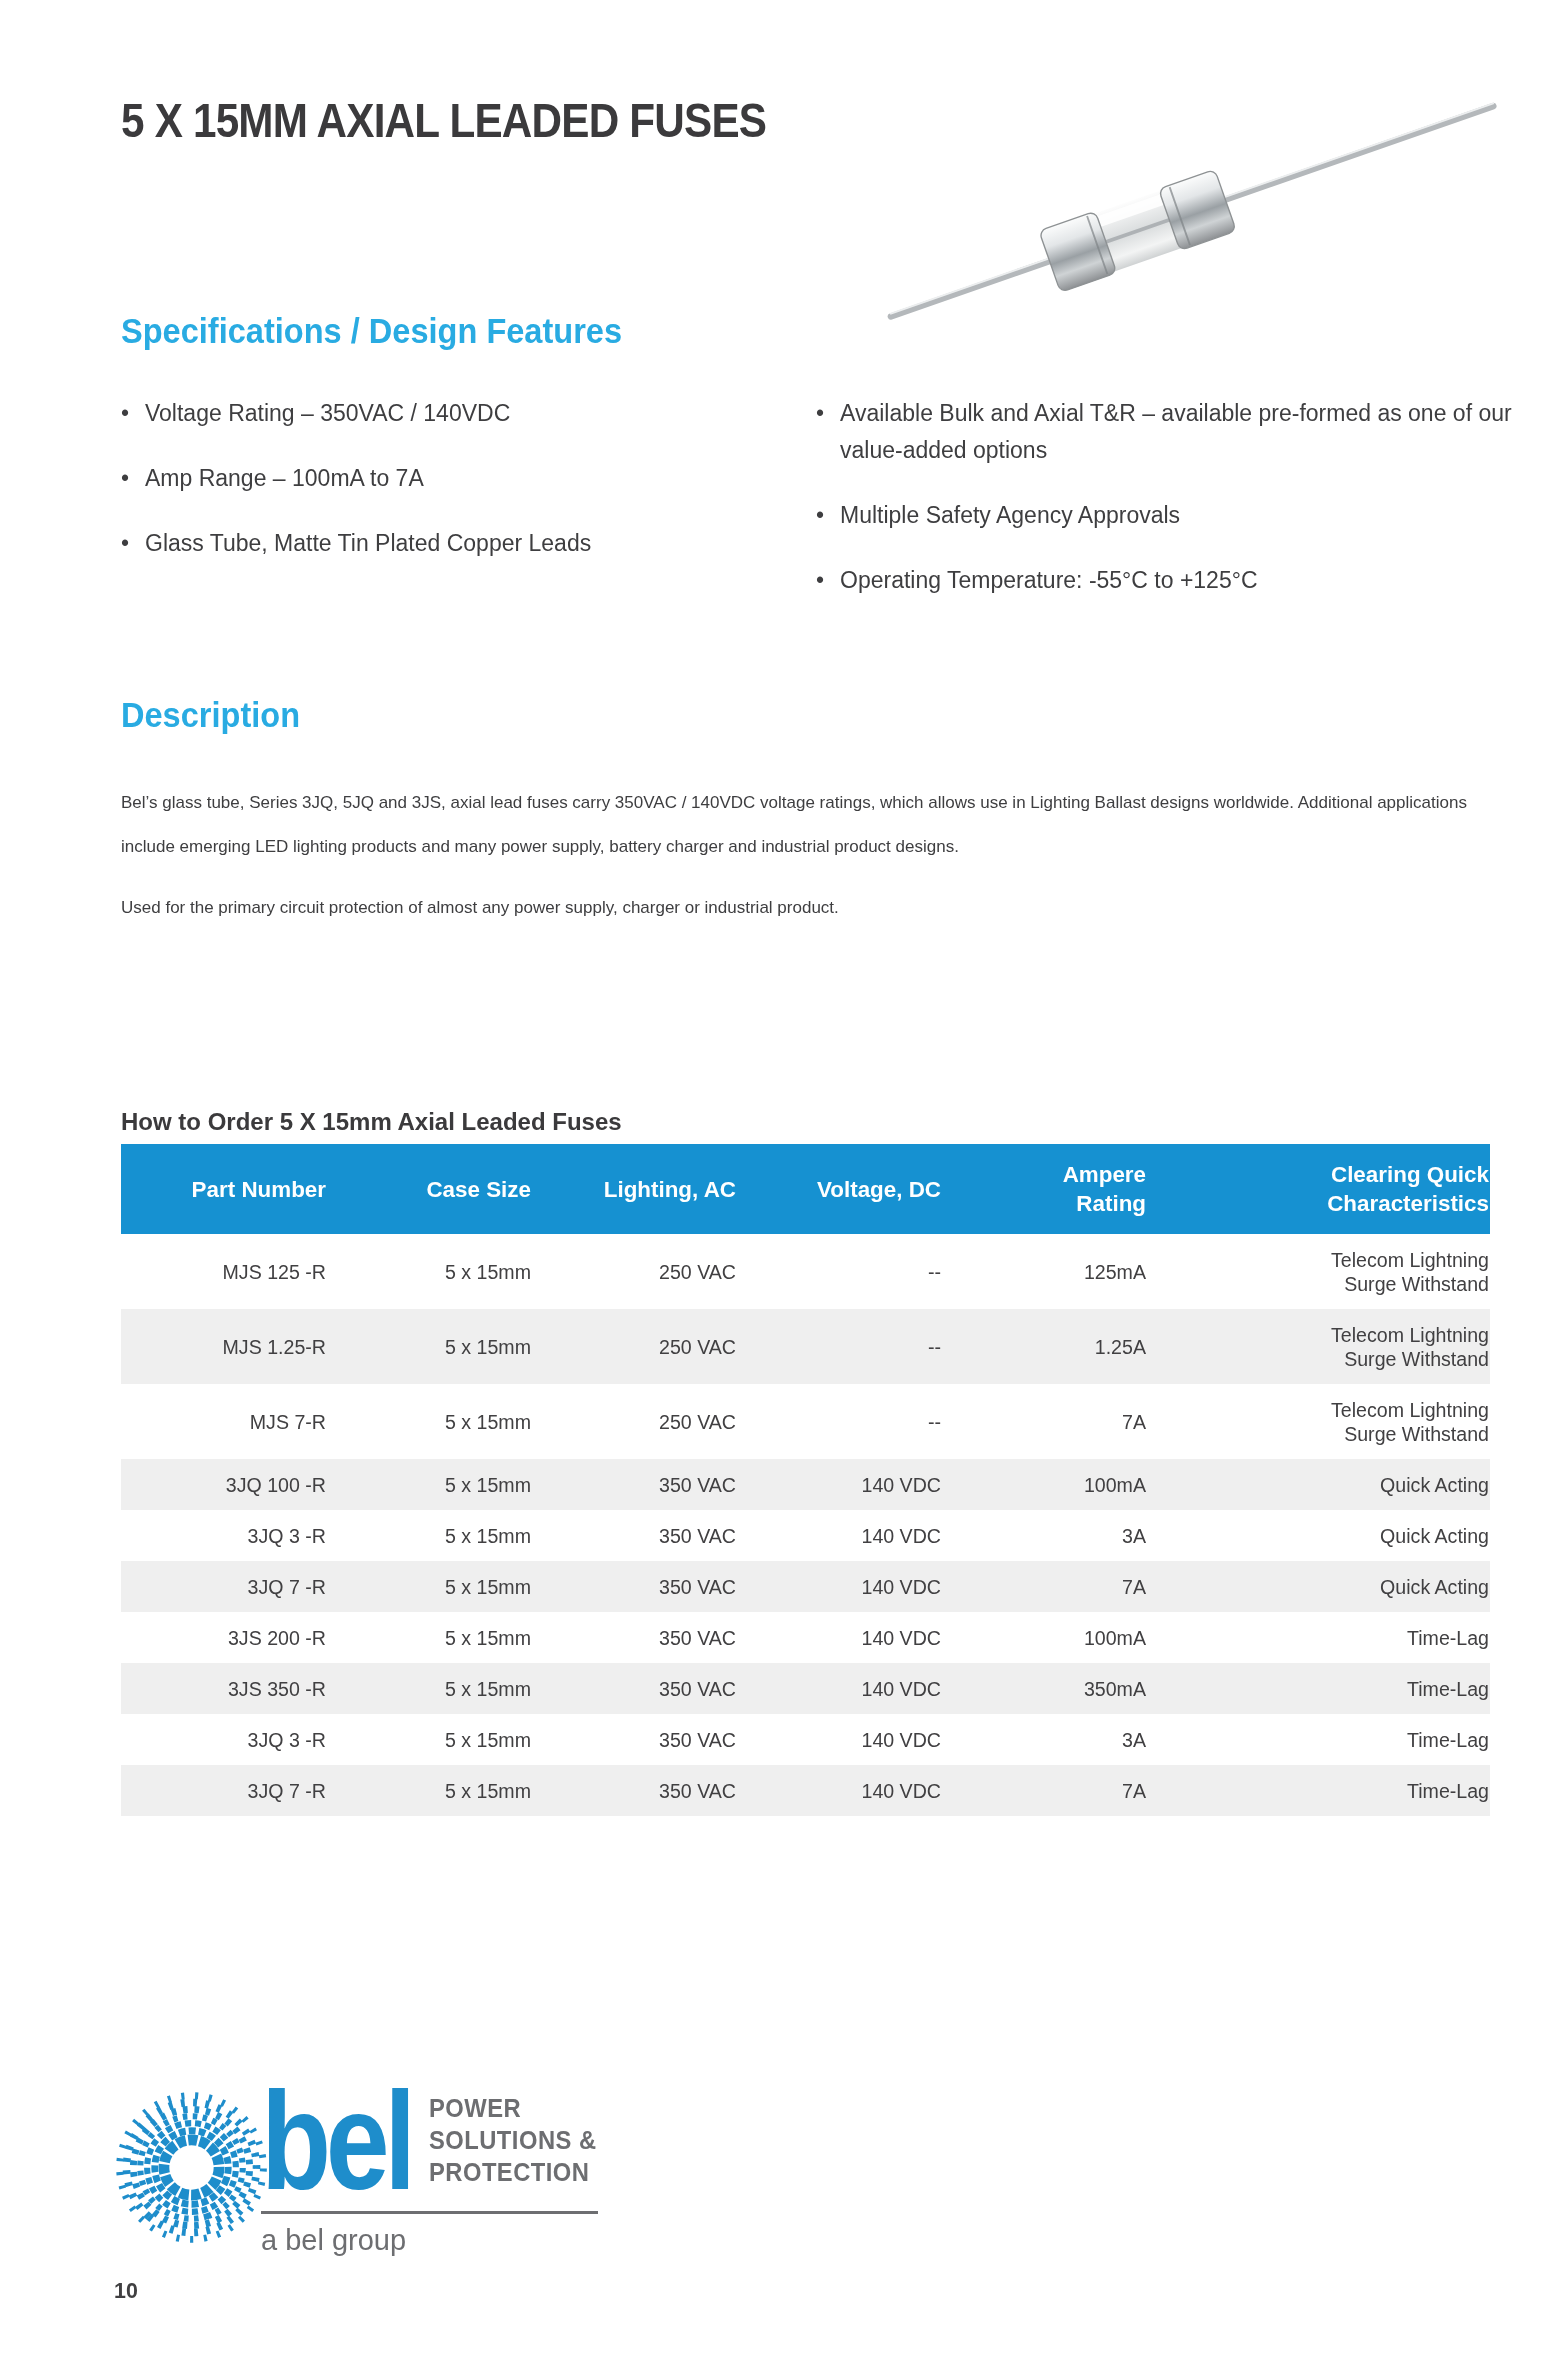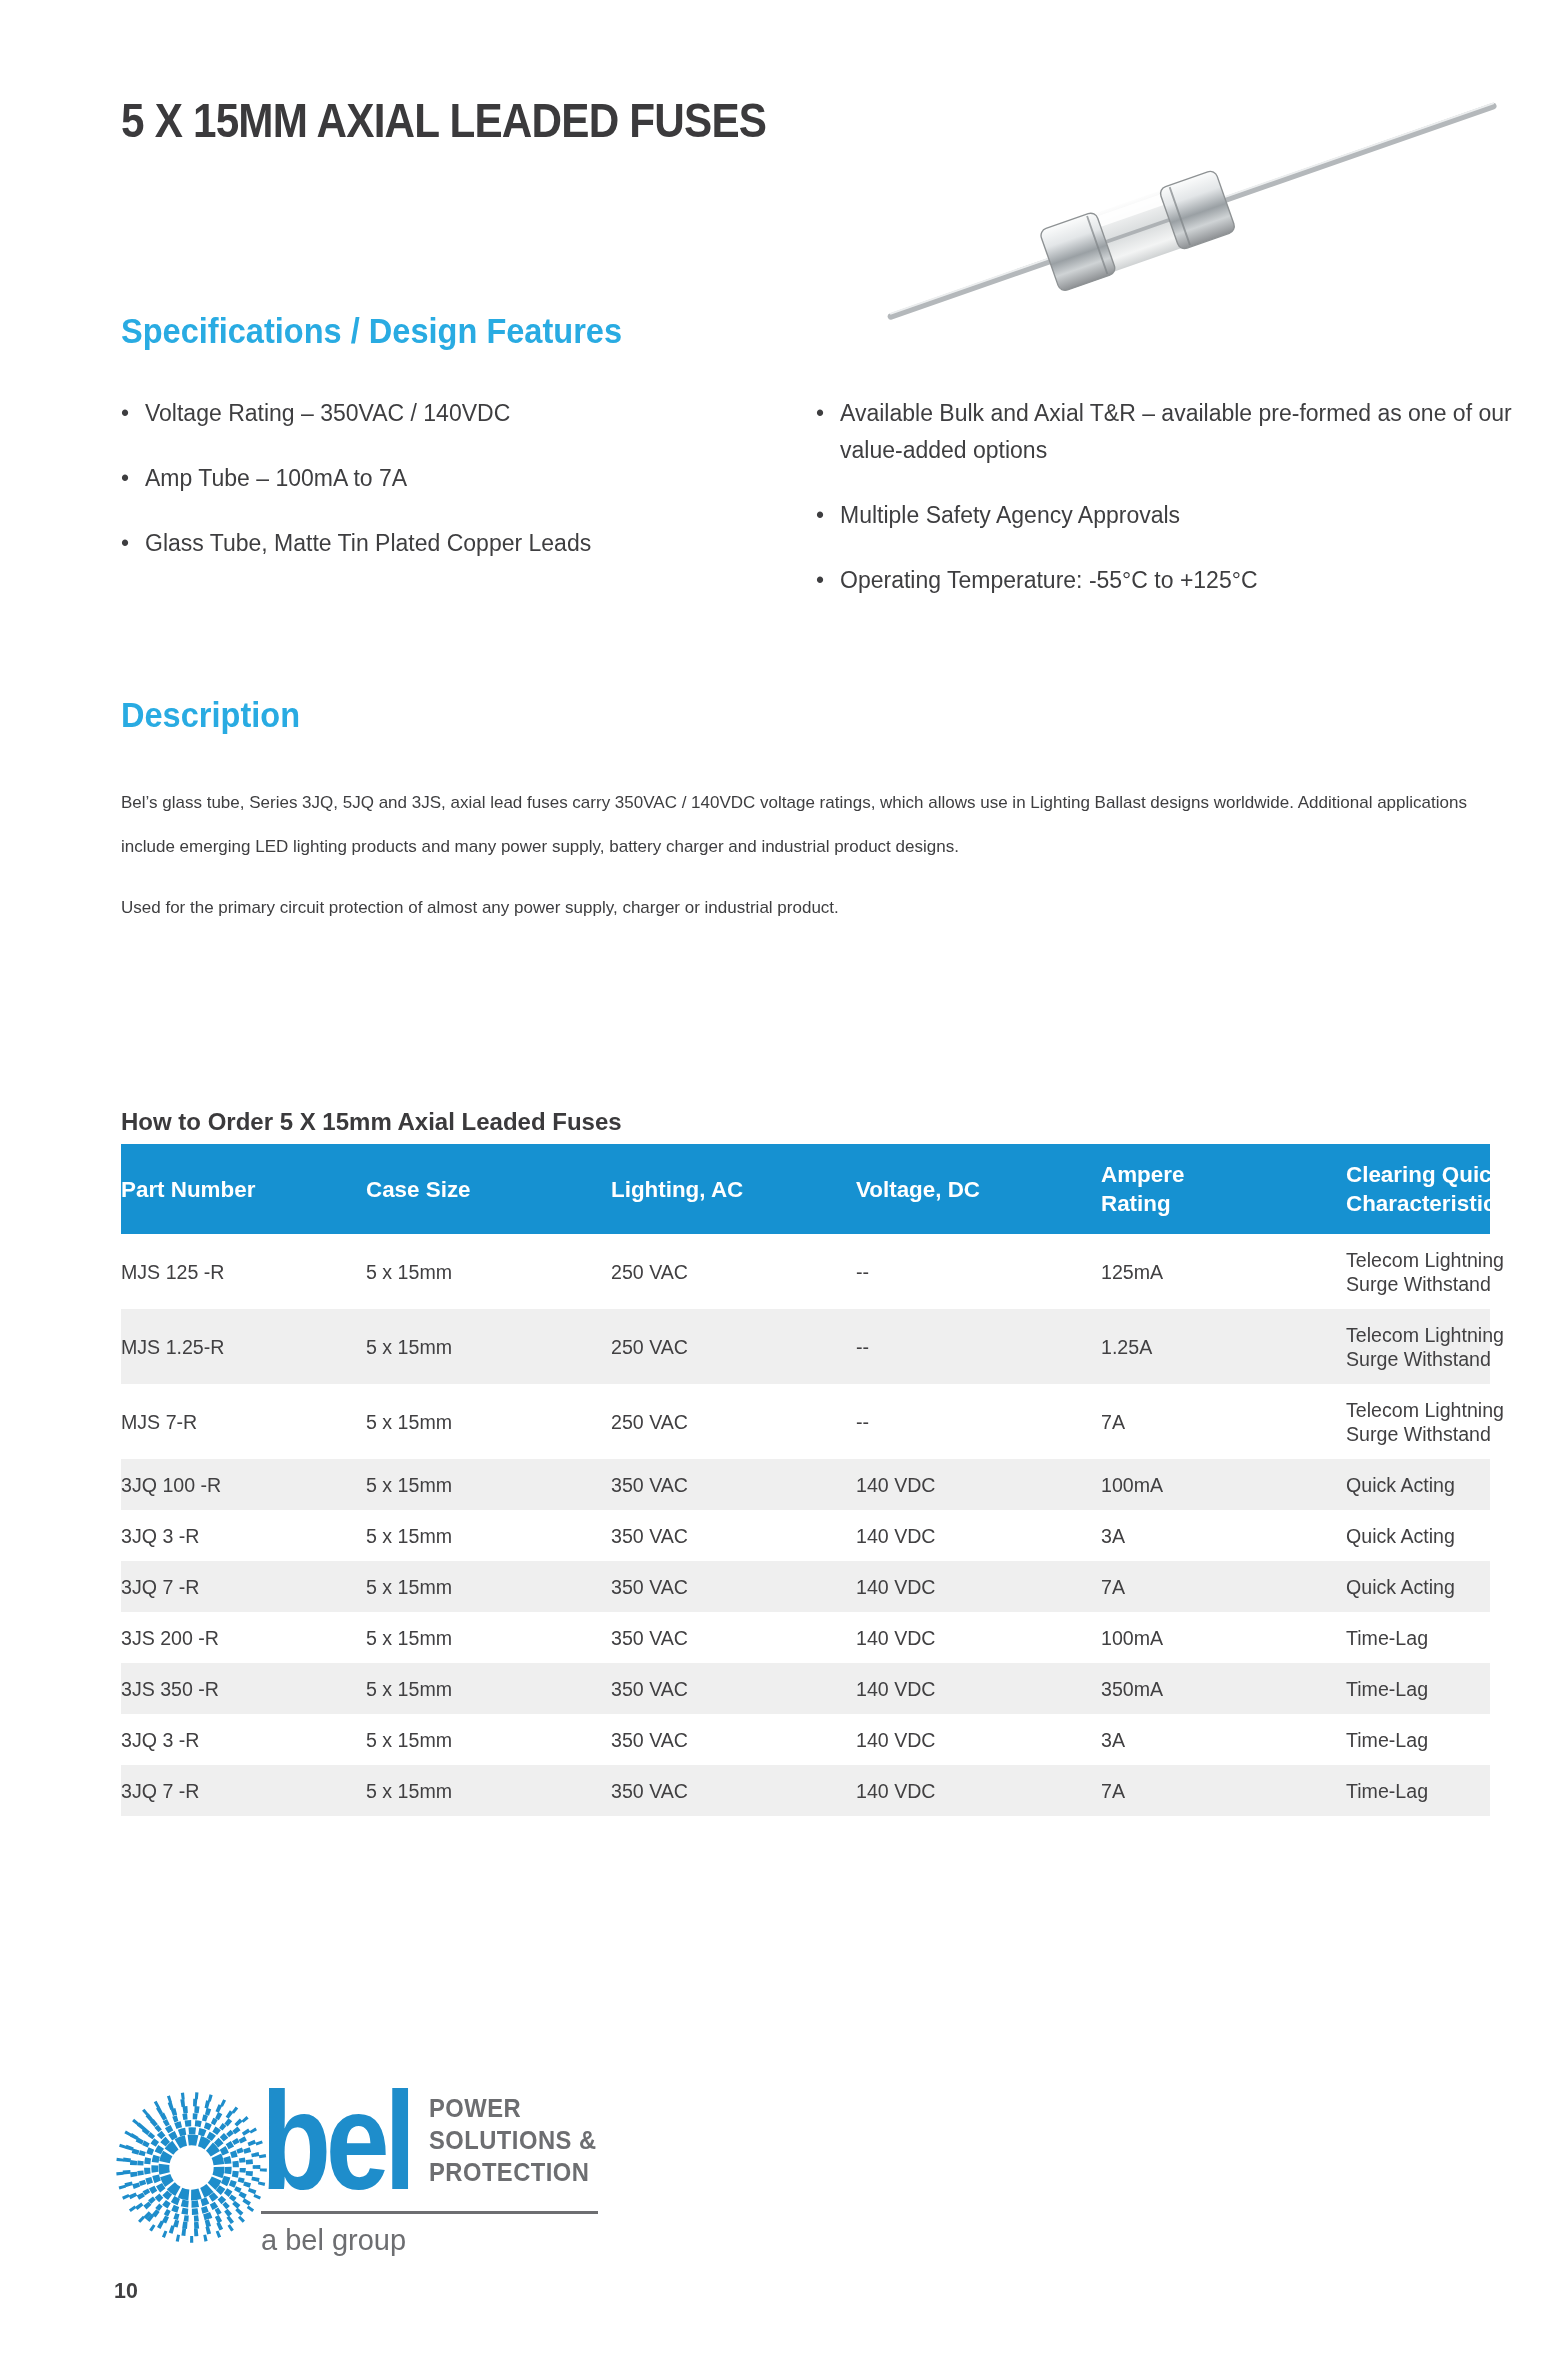--- a/index.html
+++ b/index.html
@@ -36,21 +36,21 @@
 
   
   .desc { position:absolute; left:93px; top:781px; width:1394px;
           font-size:17px; line-height:44px; color:#3e3e40; }
   .desc p { margin:0 0 17px 0; }
 
   
   .order-table { position:absolute; left:93px; top:1144px; width:1369px; font-size:19.6px; }
   .t-row {
     display:grid; grid-template-columns:205px 205px 205px 205px 205px 343px;
-    align-items:center; text-align:left; height:51px;gap:40px;
+    align-items:center; text-align:right; height:51px;
   }
   .t-row.tall { height:75px; }
   .t-row.alt  { background:#efefef; }
   .t-head {
     height:90px; background:#1691d1; color:#ffffff; font-weight:bold;
     font-size:22.4px; line-height:29px;
   }
   .t-row > div { white-space:pre-line; line-height:24px; }
   .t-head > div { line-height:29px; }
 
@@ -115,21 +115,21 @@
 
   <h2 class="section-heading" id="spec-heading">Specifications / Design Features</h2>
 
   <ul class="bullets left">
     <li>
       <span class="dot">•</span>
       <span>Voltage Rating – 350VAC / 140VDC</span>
     </li>
     <li>
       <span class="dot">•</span>
-      <span>Amp Tube – 100mA to 7A</span>
+      <span>Amp Range – 100mA to 7A</span>
     </li>
     <li>
       <span class="dot">•</span>
       <span>Glass Tube, Matte Tin Plated Copper Leads</span>
     </li>
   </ul>
 
   <ul class="bullets right">
     <li>
       <span class="dot">•</span>

